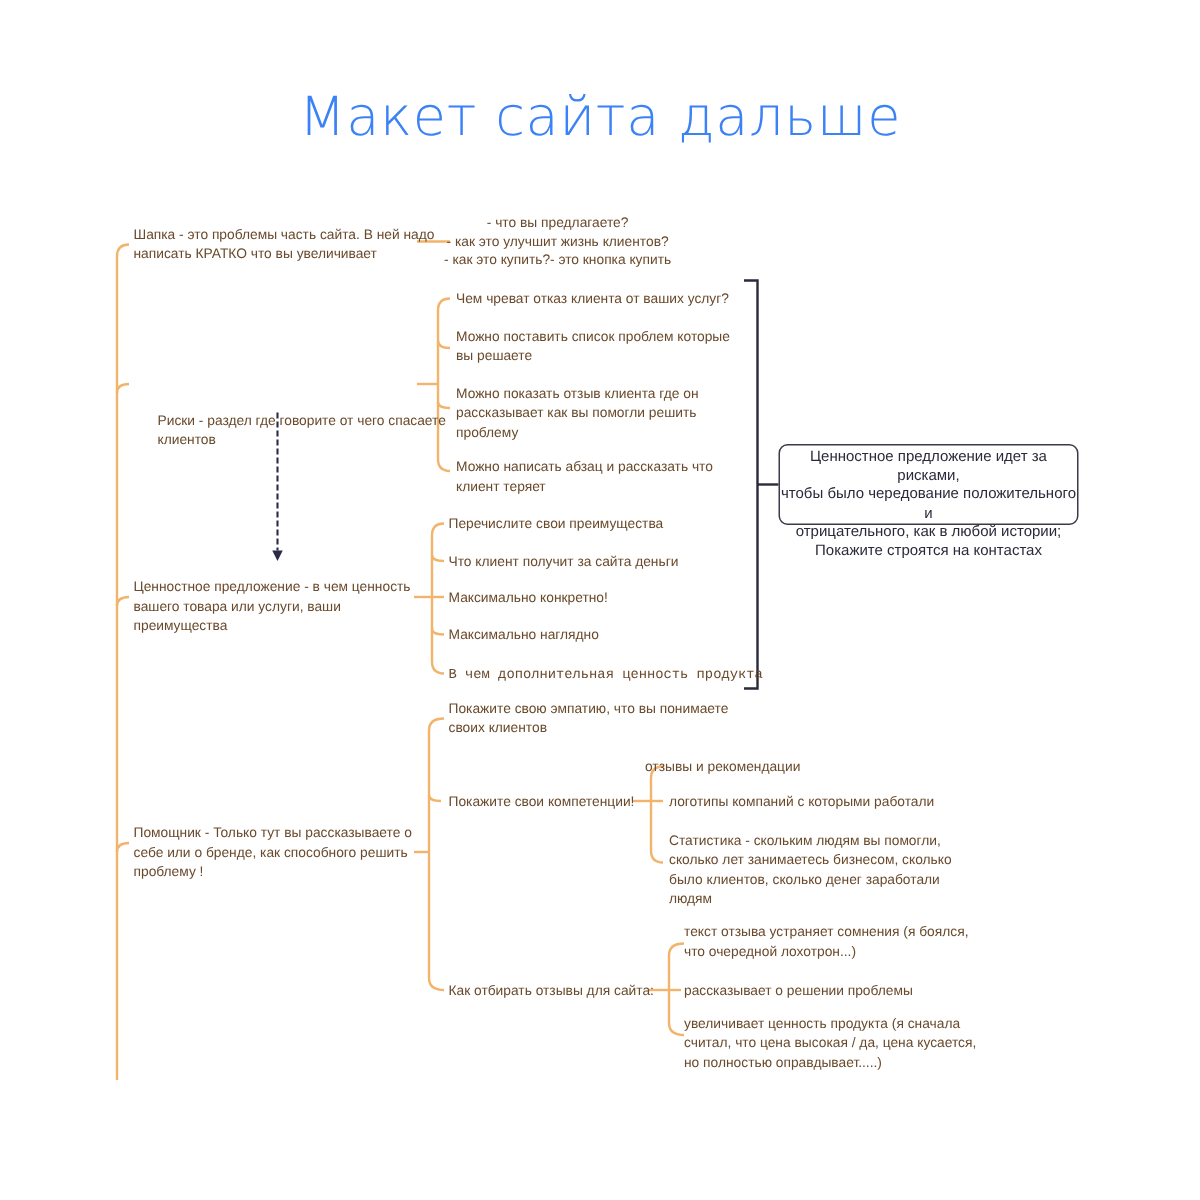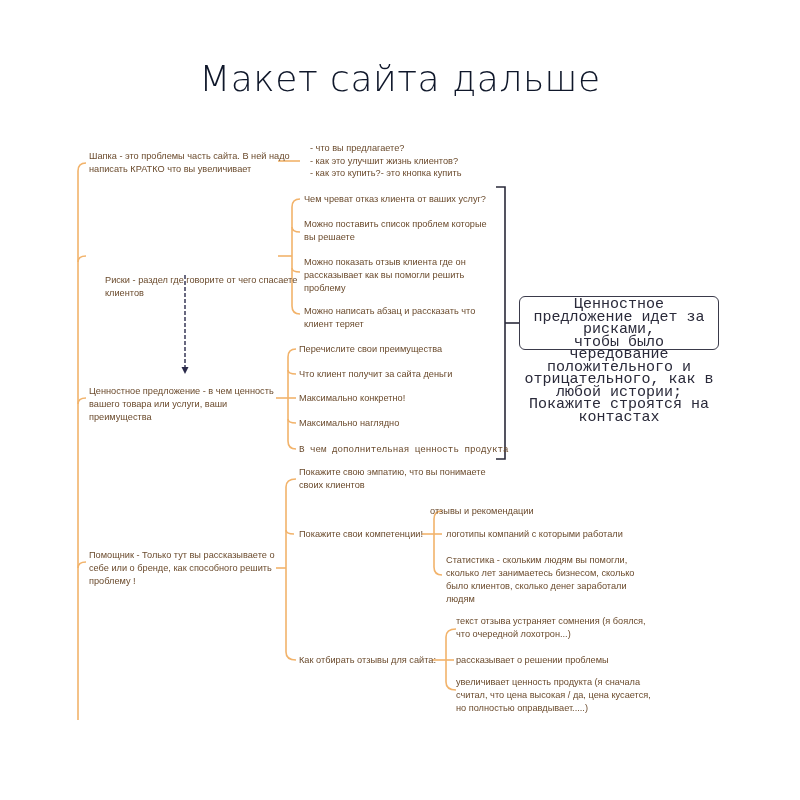--- a/index.html
+++ b/index.html
@@ -1,25 +1,25 @@
 <!DOCTYPE html>
 <html><head>
 <meta charset="utf-8">
 <style>
   html, body { margin:0; padding:0; background:#ffffff; }
   body { width:800px; height:800px; position:relative; overflow:hidden;
          font-family:"Liberation Sans", sans-serif; }
   .title { position:absolute; left:0; width:800px; top:58px; text-align:center;
            font-family:"DejaVu Sans", sans-serif; font-weight:300; font-size:36px;
-           color:#0f172a; letter-spacing:0.5px; }
+           color:#3b82f6; letter-spacing:0.5px; }
   .t { position:absolute; font-size:9.2px; line-height:13px; color:#6a4a2c; white-space:nowrap; }
   .note { position:absolute; left:519px; top:296px; width:200px; height:54px;
           border:1.6px solid #3a3a4a; border-radius:6px; box-sizing:border-box;
-          font-size:15px; line-height:12.5px; color:#2a2a3a; text-align:center;
-          padding-top:2px;font-family:Liberation Mono, monospace; }
+          font-size:10px; line-height:12.5px; color:#2a2a3a; text-align:center;
+          padding-top:2px; }
   .note span { display:block; }
   svg.lines { position:absolute; left:0; top:0; }
 </style>
 </head>
 <body>
 
 <div class="title">Макет сайта дальше</div>
 
 <svg class="lines" width="800" height="800">
   <g fill="none" stroke="#f2b36b" stroke-width="1.6">
@@ -63,21 +63,21 @@
   <g stroke="#2a2a4a" stroke-width="1.4" fill="#2a2a4a">
     <line x1="185" y1="275" x2="185" y2="367" stroke-dasharray="4,2"></line>
     <path d="M181.5 367 L188.5 367 L185 374 Z" stroke="none"></path>
   </g>
 </svg>
 
 <div class="t" style="left:89px; top:150px;">
   <div>Шапка - это проблемы часть сайта. В ней надо</div>
   <div>написать КРАТКО что вы  увеличивает</div>
 </div>
-<div class="t" style="left:310px; top:142px; line-height:12.5px;">
+<div class="t" style="left:296px; top:142px; line-height:12.5px;text-align:center;">
   <div>- что вы предлагаете?</div>
   <div>- как это улучшит жизнь клиентов?</div>
   <div>- как это купить?- это кнопка купить</div>
 </div>
 
 <div class="t" style="left:105px; top:249px;margin-top:25px;">
   <div>Риски - раздел где говорите от чего спасаете</div>
   <div>клиентов</div>
 </div>
 <div class="t" style="left:304px; top:193px;">

